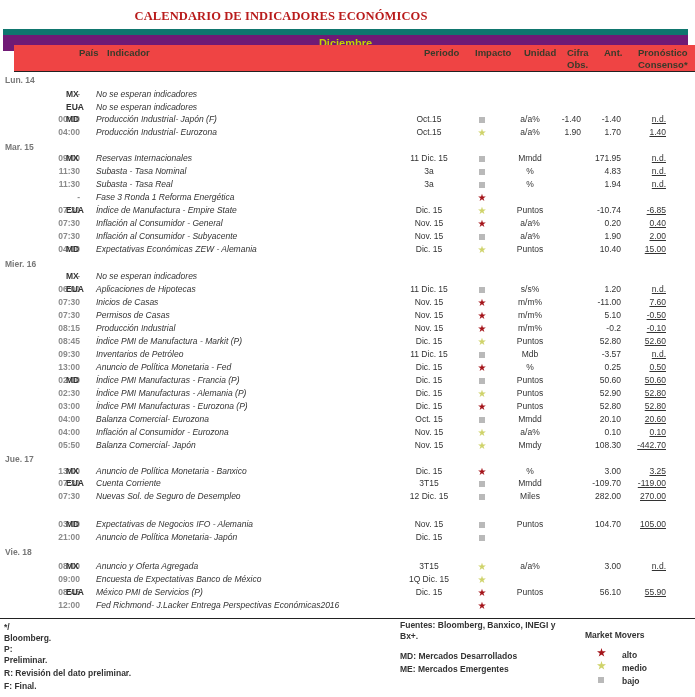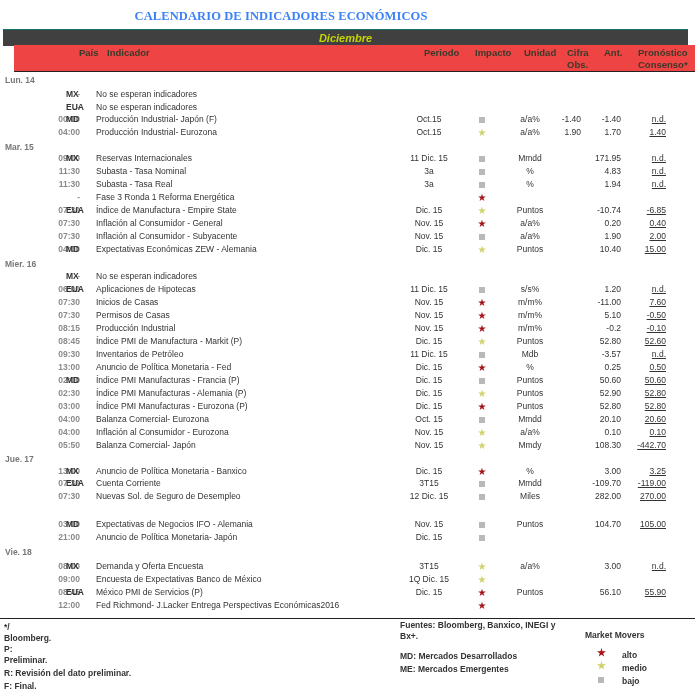--- a/index.html
+++ b/index.html
@@ -1,26 +1,26 @@
 <!DOCTYPE html>
 <html><head>
 <meta charset="utf-8">
 <style>
   html, body { margin: 0; padding: 0; background: #ffffff; }
   body { width: 695px; height: 697px; position: relative; font-family: "Liberation Sans", sans-serif; color: #333; overflow: hidden; }
-  .title { position: absolute; top: 9px; left: 0; width: 562px; text-align: center; font-family: "Liberation Serif", serif; font-weight: bold; font-size: 12.5px; color: #3b82f6; letter-spacing: 0.1px; }
-  .month-bar { position: absolute; top: 29px; left: 3px; width: 685px; height: 16px; background: #404040; border-top: 1px solid #0f766e; font-style: italic; }
+  .title { position: absolute; top: 9px; left: 0; width: 562px; text-align: center; font-family: "Liberation Serif", serif; font-weight: bold; font-size: 12.5px; color: #b91c1c; letter-spacing: 0.1px; }
+  .month-bar { position: absolute; top: 29px; left: 3px; width: 685px; height: 16px; background: #701a75; border-top: 6px solid #0f766e; }
   .month-bar span { position: absolute; left: 0; width: 100%; top: 2px; text-align: center; color: #c5d400; font-weight: bold; font-size: 11px; }
   .header { position: absolute; top: 45px; left: 14px; width: 685px; height: 26px; background: #ef4444; border-bottom: 1.5px solid #222; }
   .hcell { position: absolute; top: 2px; font-size: 9.5px; font-weight: bold; color: #3a3a2a; line-height: 12px; }
   .row { position: absolute; left: 0; width: 695px; height: 13px; font-size: 8.5px; line-height: 13px; }
   .day { position: absolute; left: 5px; color: #777; font-weight: bold; font-size: 8.5px; }
   .time { position: absolute; left: 20px; width: 60px; text-align: right; color: #8a8a8a; font-weight: bold; }
   .pais { position: absolute; left: 66px; color: #333; font-weight: bold; }
-  .ind { position: absolute; left: 96px; color: #333; white-space: nowrap; }
+  .ind { position: absolute; left: 96px; color: #333; white-space: nowrap; font-style: italic; }
   .per { position: absolute; left: 398px; width: 62px; text-align: center; color: #333; }
   .imp { position: absolute; left: 472px; width: 20px; text-align: center; }
   .uni { position: absolute; left: 507px; width: 46px; text-align: center; color: #333; }
   .cif { position: absolute; left: 555px; width: 26px; text-align: right; color: #333; }
   .ant { position: absolute; left: 583px; width: 38px; text-align: right; color: #333; }
   .pro { position: absolute; left: 628px; width: 38px; text-align: right; color: #333; text-decoration: underline; }
   .star-hi { color: #a4141a; font-size: 10px; }
   .star-md { color: #cfd36a; font-size: 10px; }
   .sq { display: inline-block; width: 6px; height: 6px; background: #b9b9b9; vertical-align: middle; }
   .foot-line { position: absolute; top: 618px; left: 0; width: 695px; border-top: 1.5px solid #222; }
@@ -399,21 +399,21 @@
       <span class="per">Dic. 15</span>
       <span class="imp"><span class="sq"></span></span>
       <span class="uni"></span>
       <span class="cif"></span>
       <span class="ant"></span>
       <span class="pro"></span>
     </div>
     <div class="row" style="top: 560px;">
       <span class="time">08:00</span>
       <span class="pais">MX</span>
-      <span class="ind">Demanda y Oferta Encuesta</span>
+      <span class="ind">Anuncio y Oferta Agregada</span>
       <span class="per">3T15</span>
       <span class="imp"><span class="star-md">★</span></span>
       <span class="uni">a/a%</span>
       <span class="cif"></span>
       <span class="ant">3.00</span>
       <span class="pro">n.d.</span>
     </div>
     <div class="row" style="top: 573px;">
       <span class="time">09:00</span>
       <span class="pais"></span>

